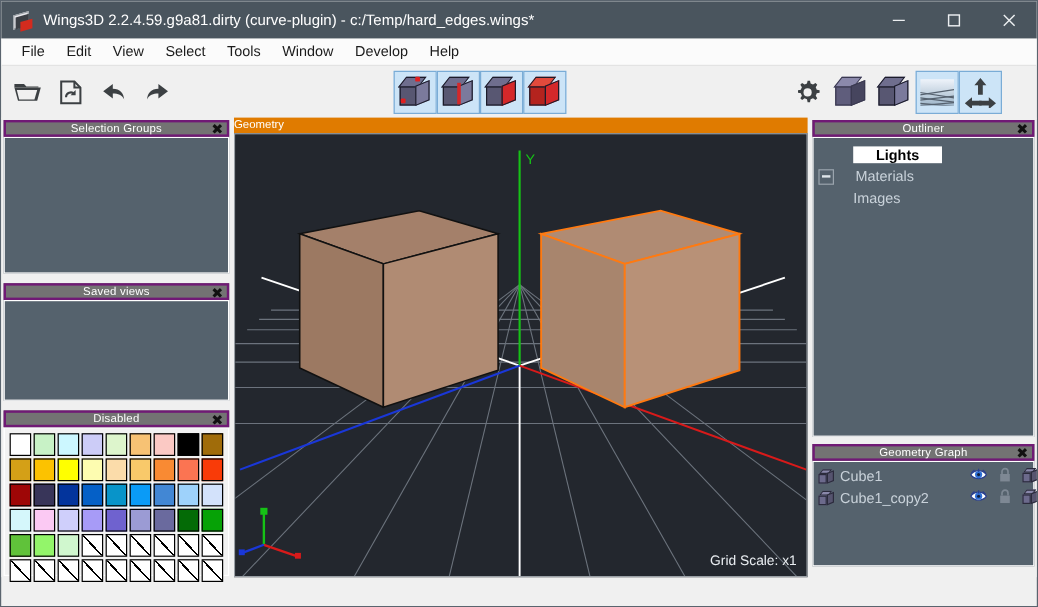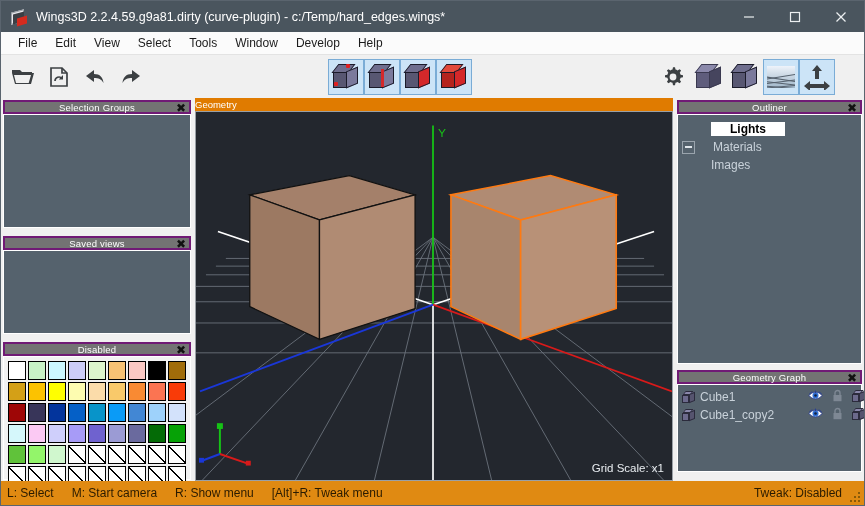--- a/index.html
+++ b/index.html
@@ -507,30 +507,13 @@
                     <rect x="1.5" y="6" width="8" height="6.2" fill="#7e8894"></rect>
                   </svg></span>
                 <span><span class="ggcube"><span class="t"></span><span class="l"></span><span class="r"></span></span></span>
               </div>
             </div>
           </div>
       </div>
     </div>
   </div>
 
-  <div class="status">
-    <div class="sleft">
-      <span class="sitem">L: Select</span>
-      <span class="sitem">M: Start camera</span>
-      <span class="sitem">R: Show menu</span>
-      <span class="sitem">[Alt]+R: Tweak menu</span>
-    </div>
-    <div class="sright">Tweak: Disabled</div>
-    <div class="grip">
-      <i style="right:0;bottom:0;"></i>
-        <i style="right:4px;bottom:0;"></i>
-        <i style="right:8px;bottom:0;"></i>
-      <i style="right:0;bottom:4px;"></i>
-        <i style="right:4px;bottom:4px;"></i>
-      <i style="right:0;bottom:8px;"></i>
-    </div>
-  </div>
 </div>
 
 </body></html>

